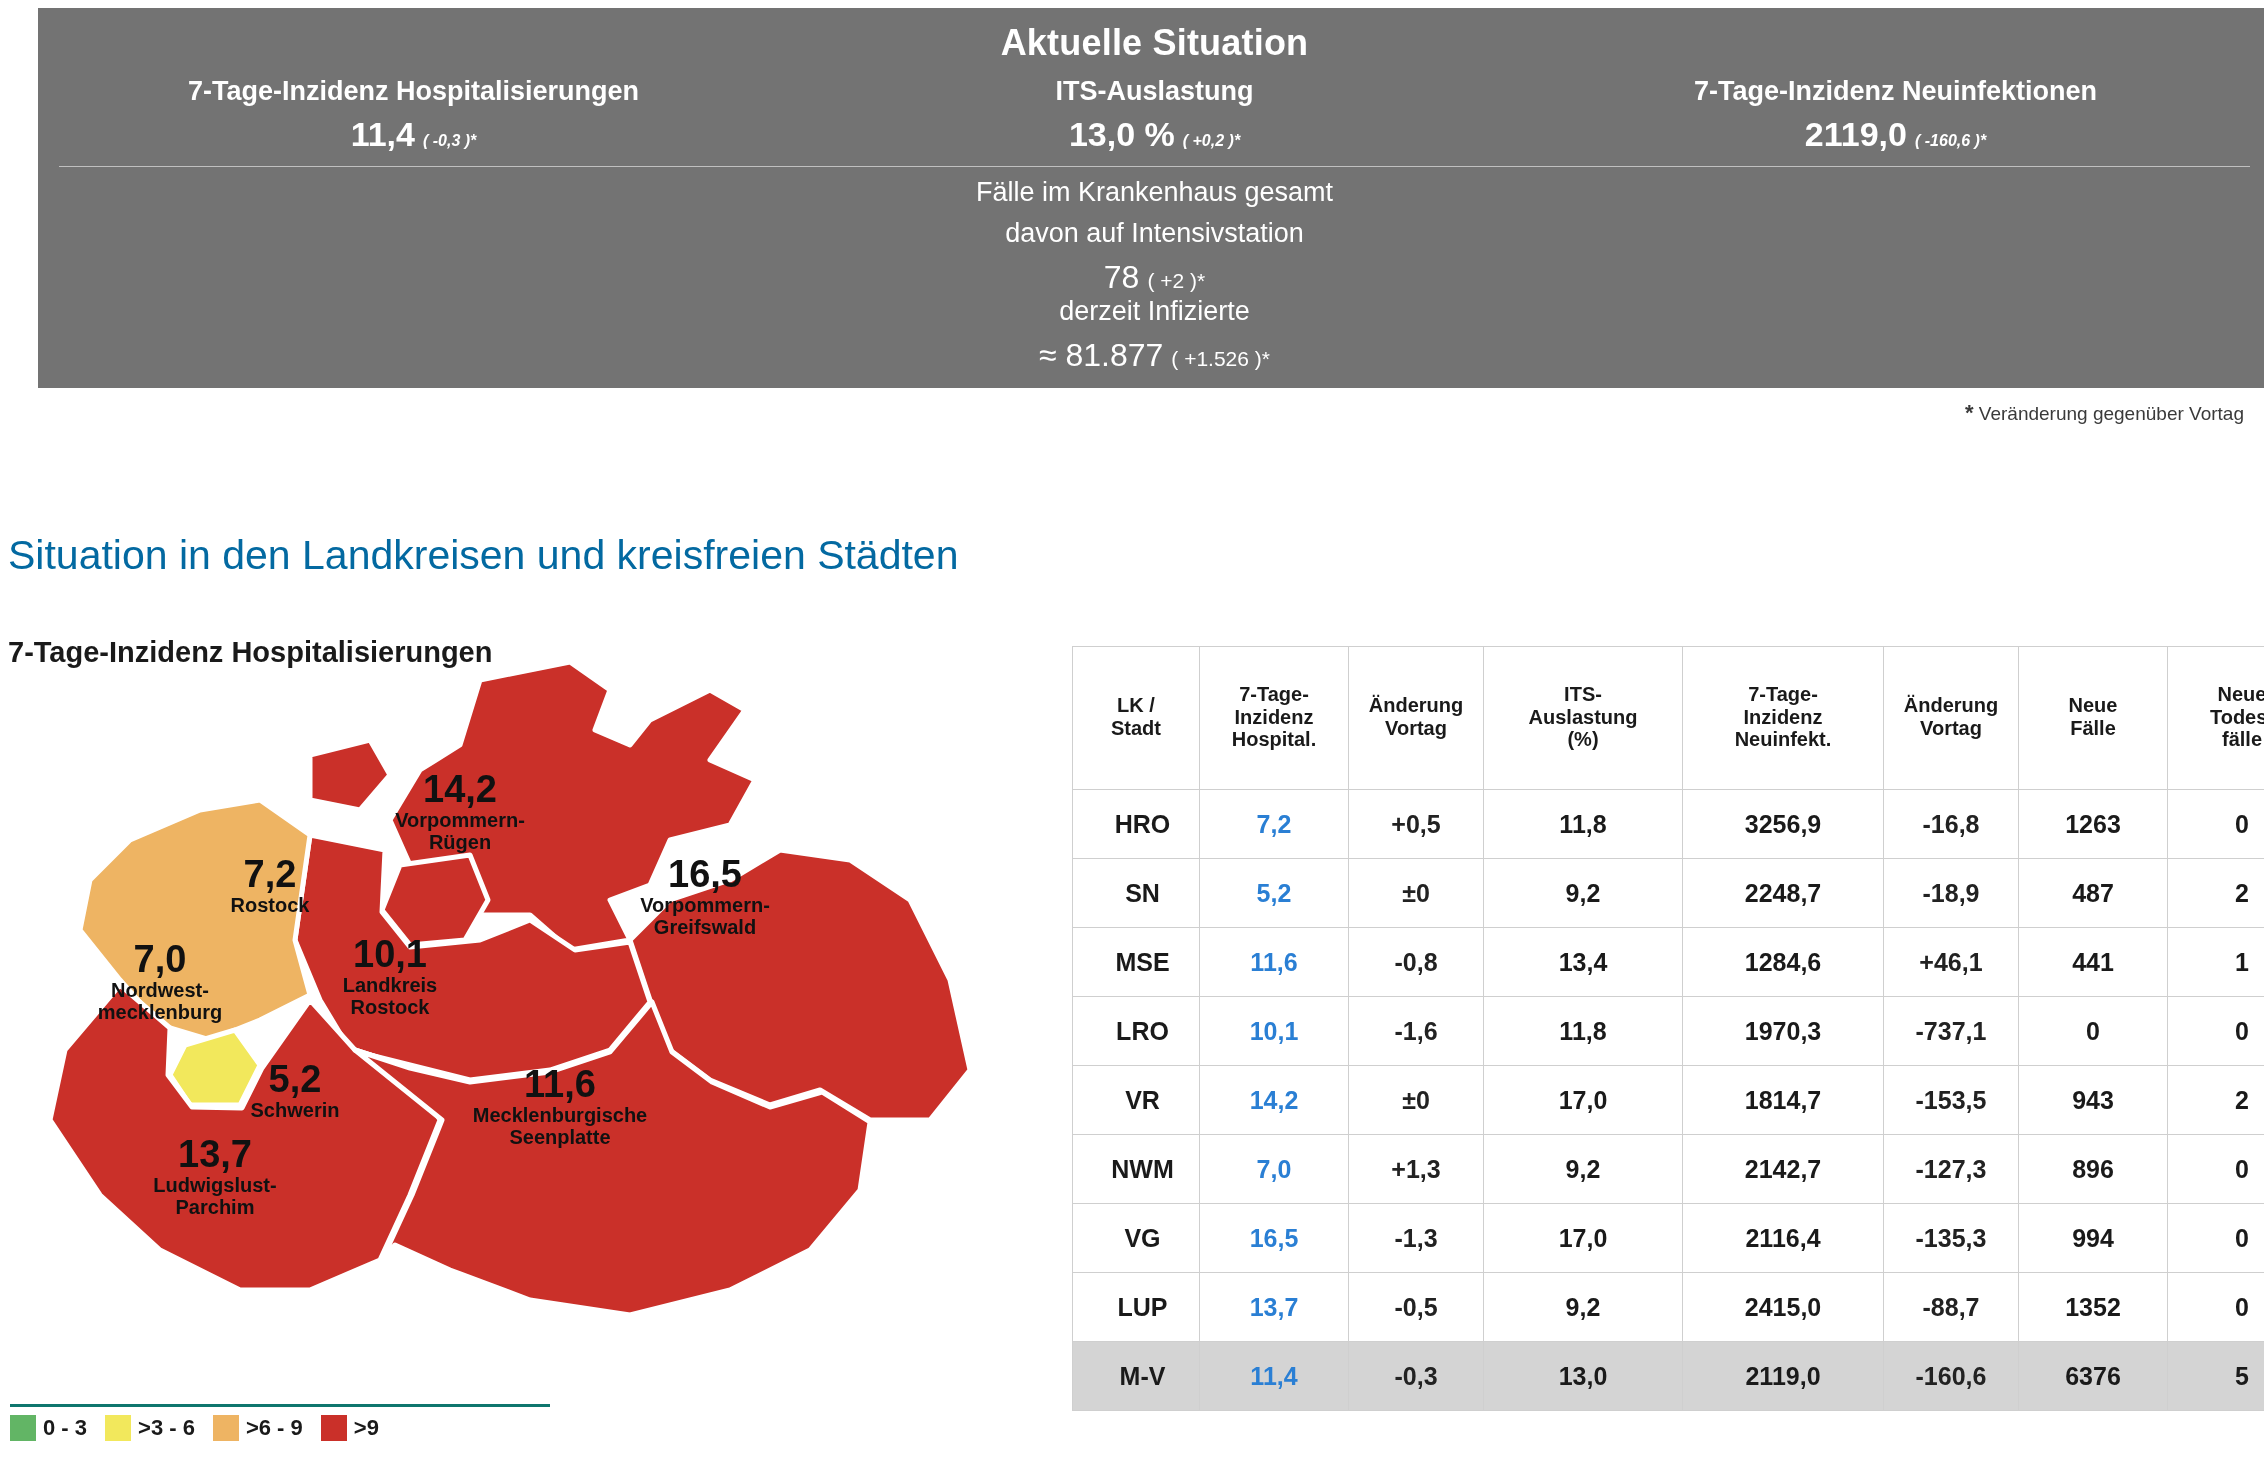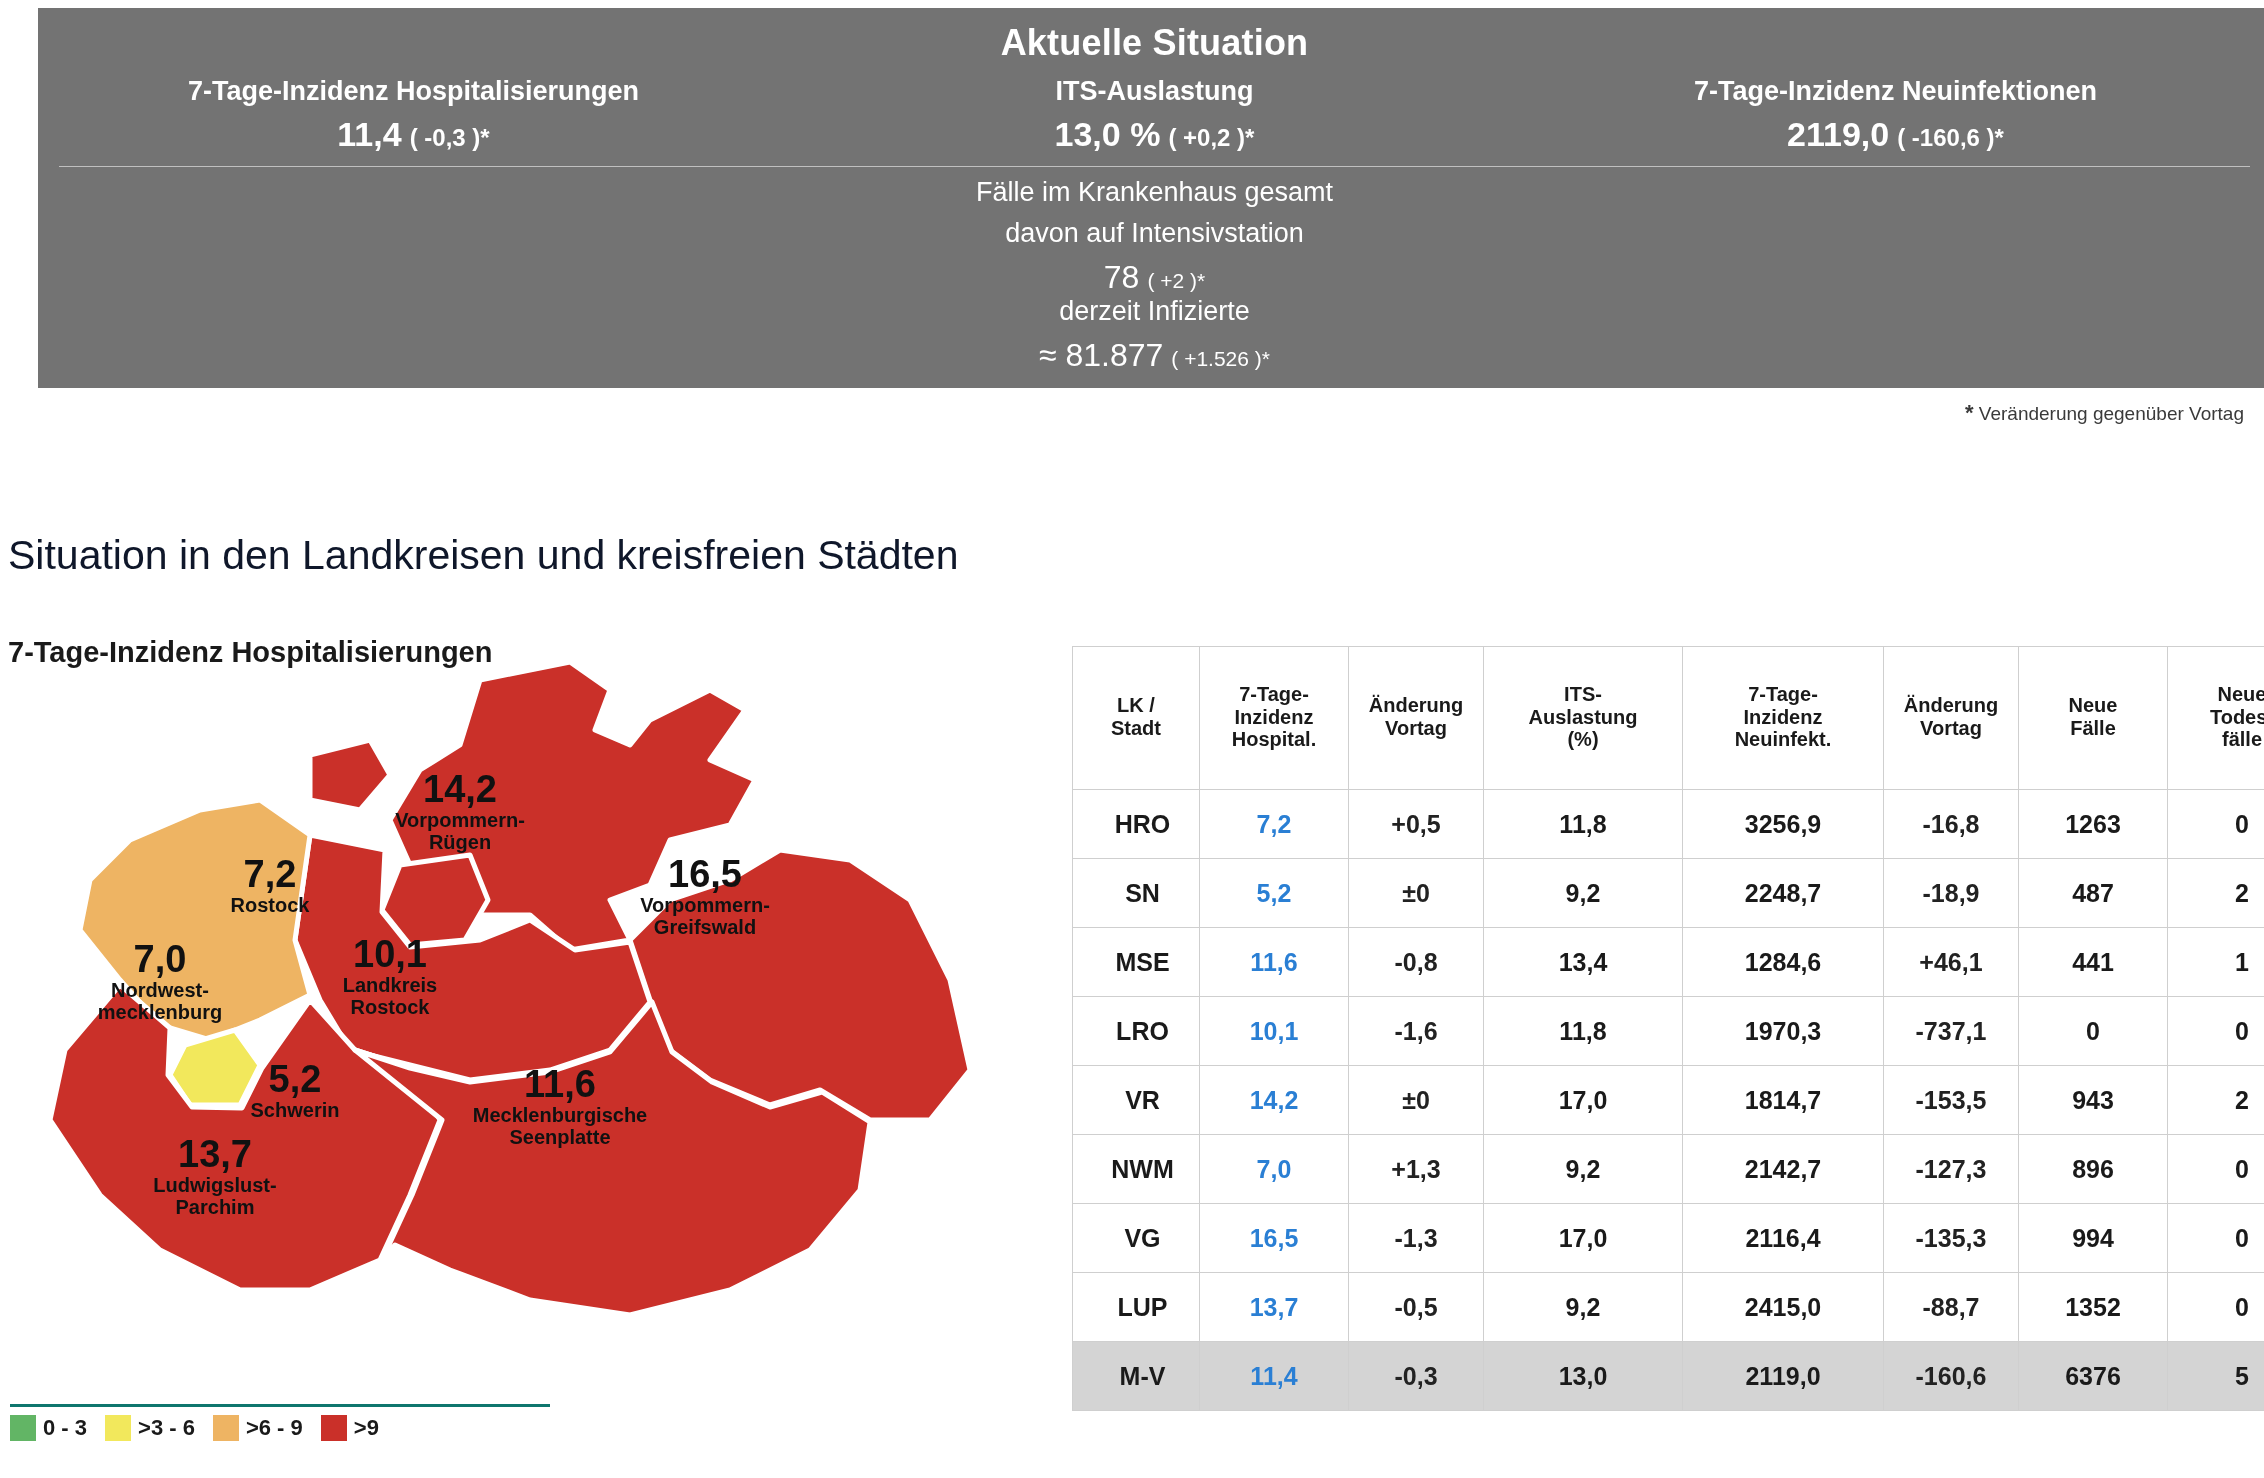--- a/index.html
+++ b/index.html
@@ -48,23 +48,24 @@
     font-weight: bold;
     padding-bottom: 8px;
   }
   .kpi-value {
     font-size: 34px;
     font-weight: bold;
     padding-bottom: 8px;
     white-space: nowrap;
   }
   .kpi-value .delta {
-    font-size: 24px;
+    font-size: 16px;
     font-weight: bold;
     padding-left: 8px;
+    font-style: italic;
   }
   .divider-line {
     height: 1px;
     background: rgba(255,255,255,.55);
     margin: 4px 16px 10px 16px;
   }
   .row-sub {
     display: flex;
     width: 100%;
     flex-direction: column;
@@ -99,21 +100,21 @@
     font-weight: bold;
     font-size: 22px;
   }
 
   
   .section-title {
     position: absolute;
     left: 8px;
     top: 532px;
     font-size: 41px;
-    color: #0f172a;
+    color: #0369a1;
     font-weight: normal;
   }
 
   .map-title {
     position: absolute;
     left: 8px;
     top: 636px;
     font-size: 29px;
     font-weight: bold;
     color: #1a1a1a;

